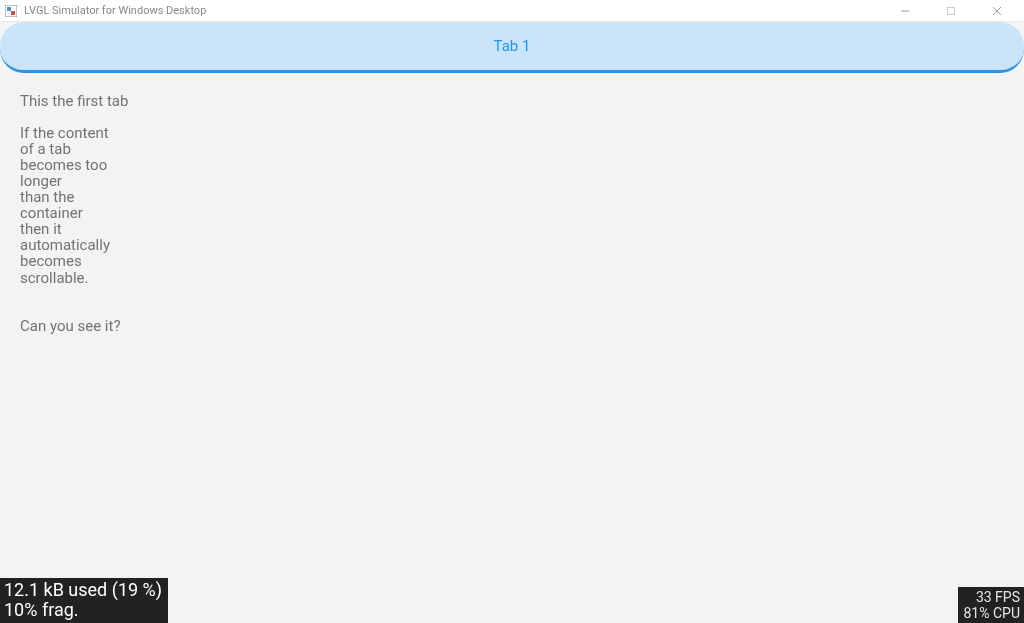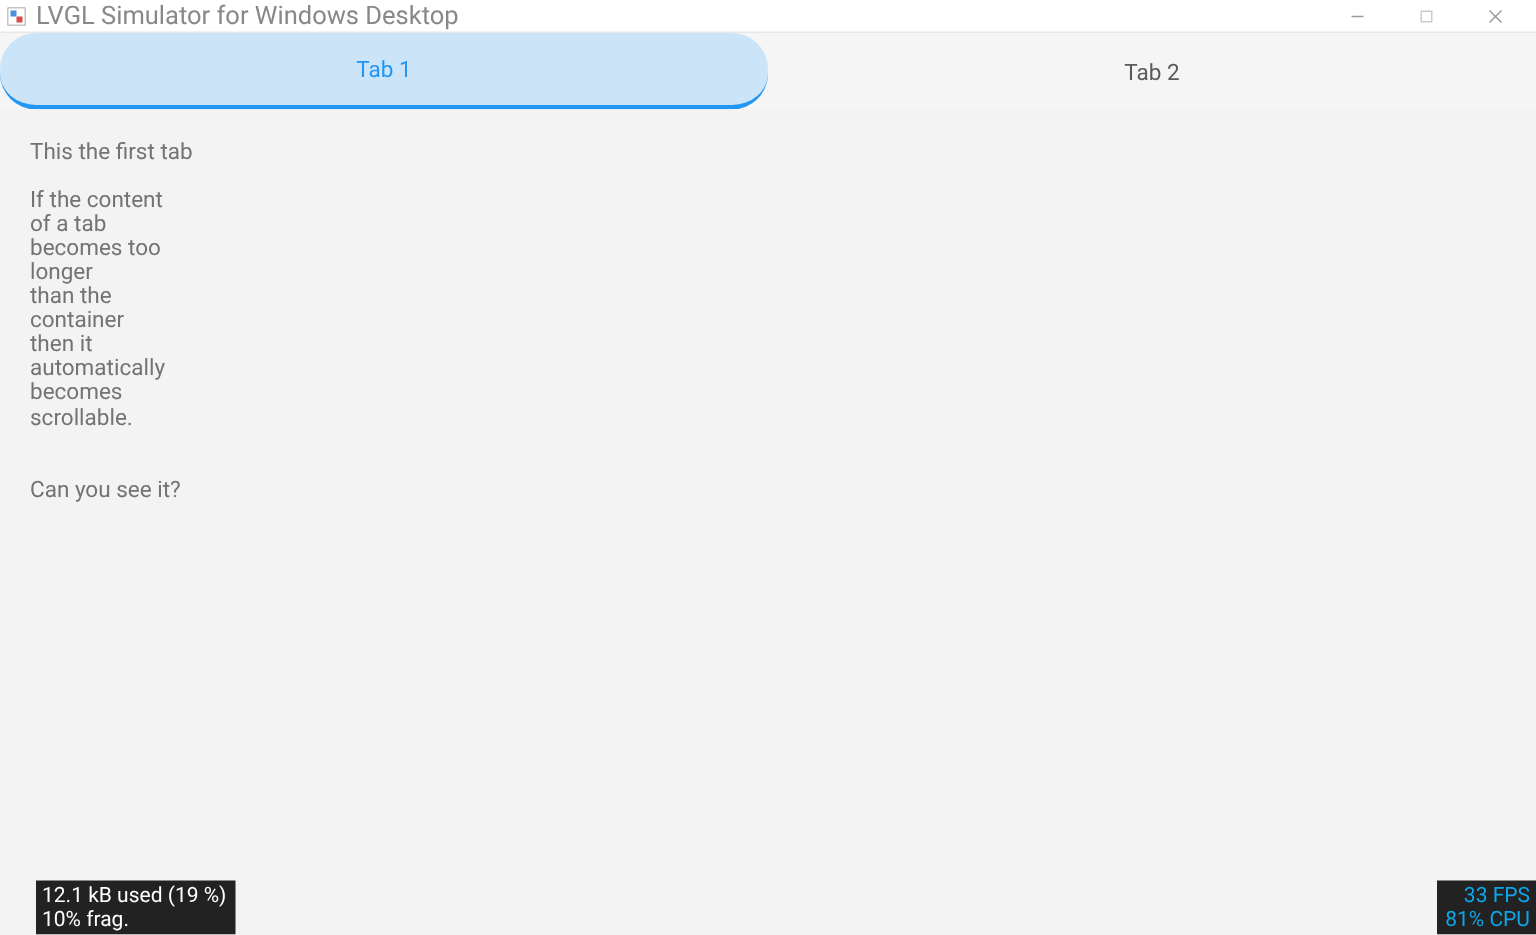--- a/index.html
+++ b/index.html
@@ -24,21 +24,21 @@
     }
     .titlebar-icon {
       width: 14px;
       height: 14px;
       margin-right: 6px;
       display: inline-flex;
       align-items: center;
       justify-content: center;
     }
     .titlebar-title {
-      font-size: 17px;
+      font-size: 11px;
       color: #888;
       flex: 1;
     }
     .titlebar-controls {
       display: flex;
       gap: 0;
     }
     .titlebar-btn {
       width: 46px;
       height: 22px;
@@ -81,31 +81,30 @@
       line-height: 1.07;
       max-width: 130px;
       white-space: pre-line;
     }
     .status-left {
       position: absolute;
       left: 0;
       bottom: 0;
       background: #222222;
       color: #ffffff;
-      font-size: 14px;
+      font-size: 18px;
       padding: 2px 6px 2px 4px;
       line-height: 1.15;
-      margin-left: 24px;
     }
     .status-right {
       position: absolute;
       right: 0;
       bottom: 0;
       background: #222222;
-      color: #0ea5e9;
+      color: #e5e5e5;
       font-size: 14px;
       padding: 2px 4px 2px 6px;
       line-height: 1.15;
       text-align: right;
     }
   </style>
 </head>
 <body>
 
 <div class="titlebar">
@@ -134,23 +133,20 @@
           <line x1="9" y1="1" x2="1" y2="9" stroke="#999" stroke-width="1"></line>
         </svg>
     </div>
   </div>
 </div>
 
 <div class="tabbar">
   <div class="tab active">
     <span>Tab 1</span>
   </div>
-  <div class="tab">
-    <span>Tab 2</span>
-  </div>
 </div>
 
 <div class="content-area">
   <div class="tab-content">This the first tab
 
 If the content
 of a tab
 becomes too
 longer
 than the

